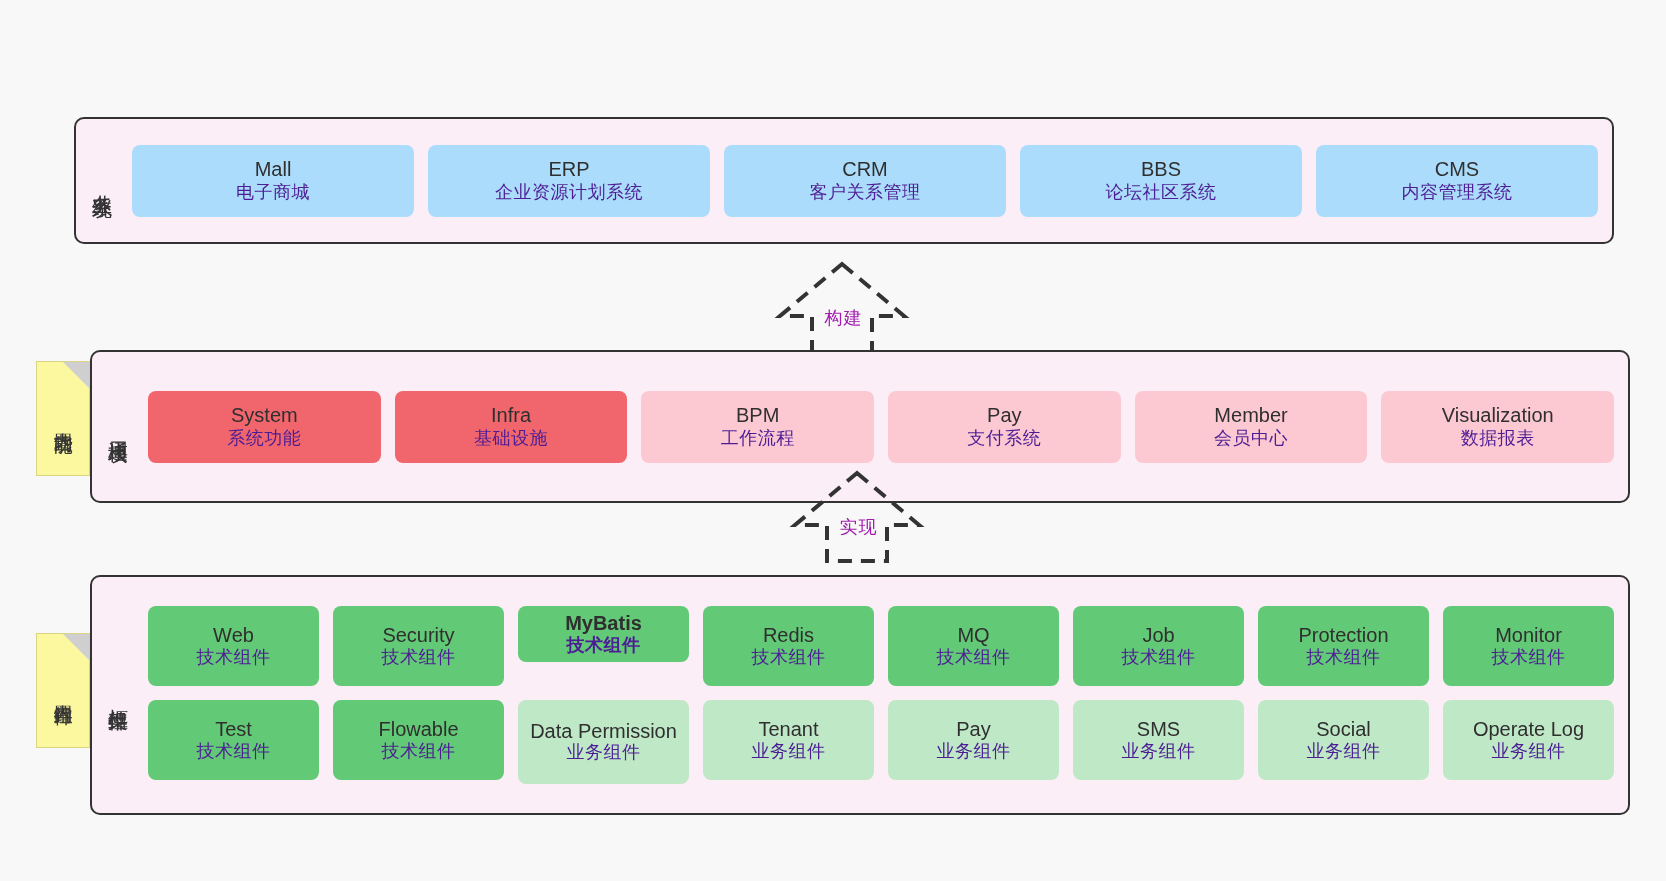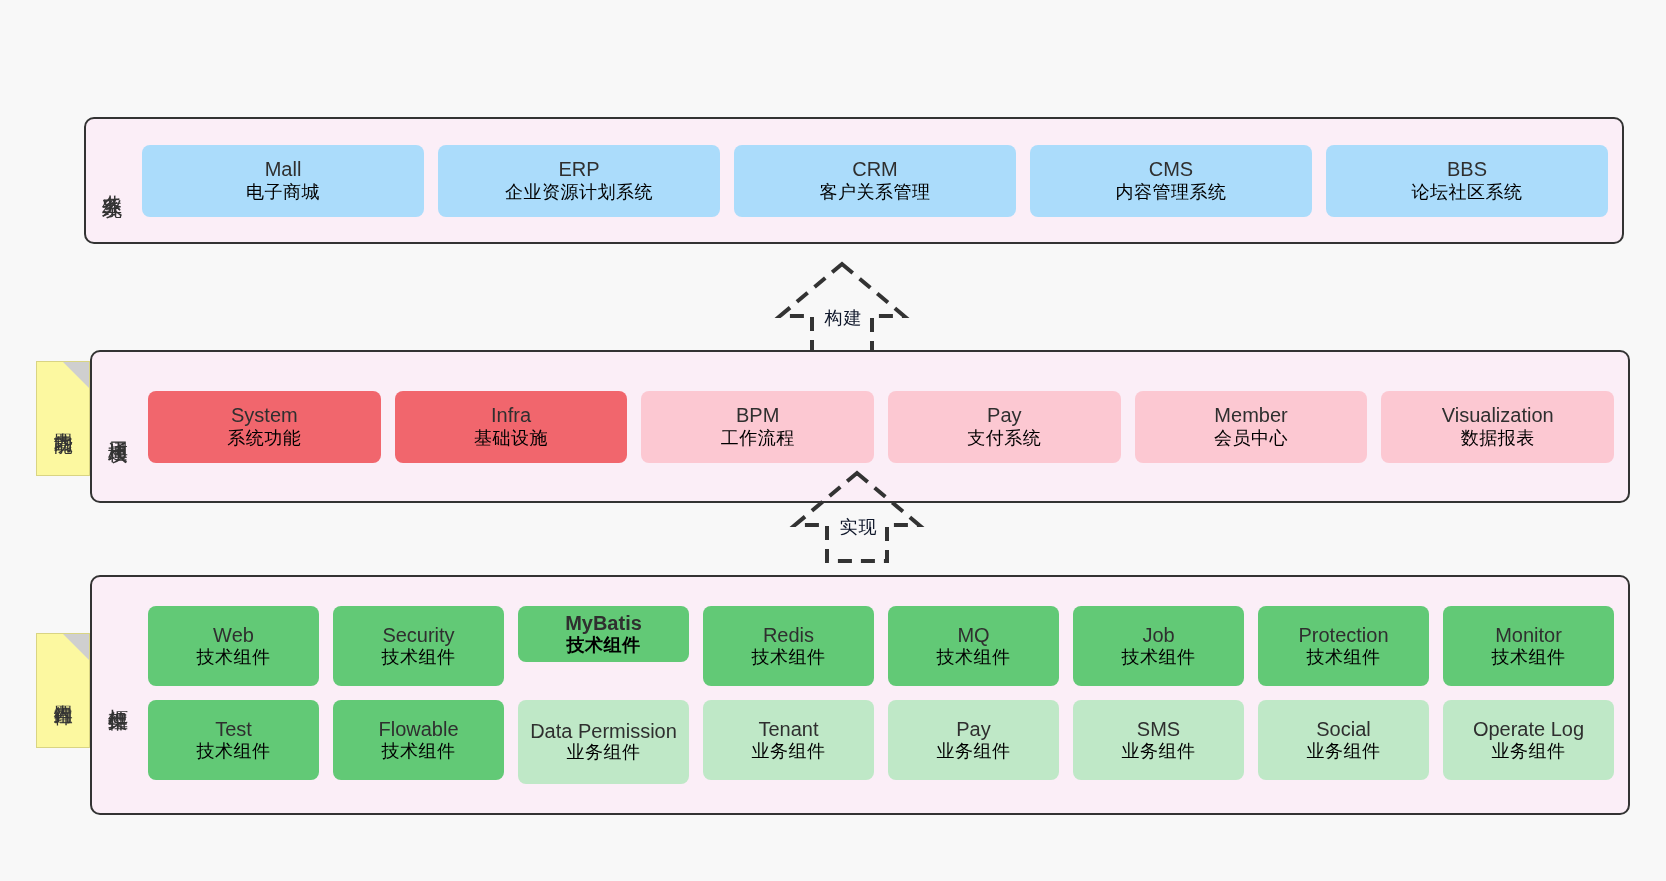--- a/index.html
+++ b/index.html
@@ -72,21 +72,21 @@
     padding: 6px 4px;
     line-height: 1.22;
   }
   .node .en {
     font-size: 20px;
     color: #2f2f2f;
     word-break: break-word;
   }
   .node .cn {
     font-size: 18px;
-    color: #000000;
+    color: #4c1d95;
     letter-spacing: 0.5px;
   }
   .node.blue  { background: #abdcfb; }
   .node.red   { background: #f1666d; }
   .node.pink  { background: #fcc8d2; }
   .node.green { background: #62c976; }
   .node.mint  { background: #bfe8c7; }
 
   
   .sticky {
@@ -125,32 +125,32 @@
     position: absolute;
     inset: 0;
     overflow: visible;
   }
   .arrow .alabel {
     position: absolute;
     left: 50%;
     top: 46px;
     transform: translateX(-46%);
     font-size: 18px;
-    color: #0f172a;
+    color: #a21caf;
     background: transparent;
     letter-spacing: 1px;
     white-space: nowrap;
   }
 </style>
 </head>
 <body>
 
 <div id="canvas">
 
-  <div class="layer" style="left:84px; top:117px; width:1540px; height:127px;">
+  <div class="layer" style="left:74px; top:117px; width:1540px; height:127px;">
     <div class="layer-title">业务系统</div>
     <div class="layer-body">
       <div class="row">
 
         <div class="node blue" style="height:72px;">
           <div class="en">Mall</div>
           <div class="cn">电子商城</div>
         </div>
 
 
@@ -158,27 +158,27 @@
           <div class="en">ERP</div>
           <div class="cn">企业资源计划系统</div>
         </div>
 
         <div class="node blue" style="height:72px;">
           <div class="en">CRM</div>
           <div class="cn">客户关系管理</div>
         </div>
 
         <div class="node blue" style="height:72px;">
+          <div class="en">BBS</div>
+          <div class="cn">论坛社区系统</div>
+        </div>
+
+        <div class="node blue" style="height:72px;">
           <div class="en">CMS</div>
           <div class="cn">内容管理系统</div>
-        </div>
-
-        <div class="node blue" style="height:72px;">
-          <div class="en">BBS</div>
-          <div class="cn">论坛社区系统</div>
         </div>
 
       </div>
     </div>
   </div>
 
   <div class="arrow" style="left:762px; top:260px;">
     <svg viewBox="0 0 160 96">
       <path d="M 80 4 L 142 56 L 110 56 L 110 92 L 50 92 L 50 56 L 18 56 Z" fill="none" stroke="#333333" stroke-width="4" stroke-dasharray="14,9" stroke-linecap="butt" stroke-linejoin="miter"></path>
     </svg>

